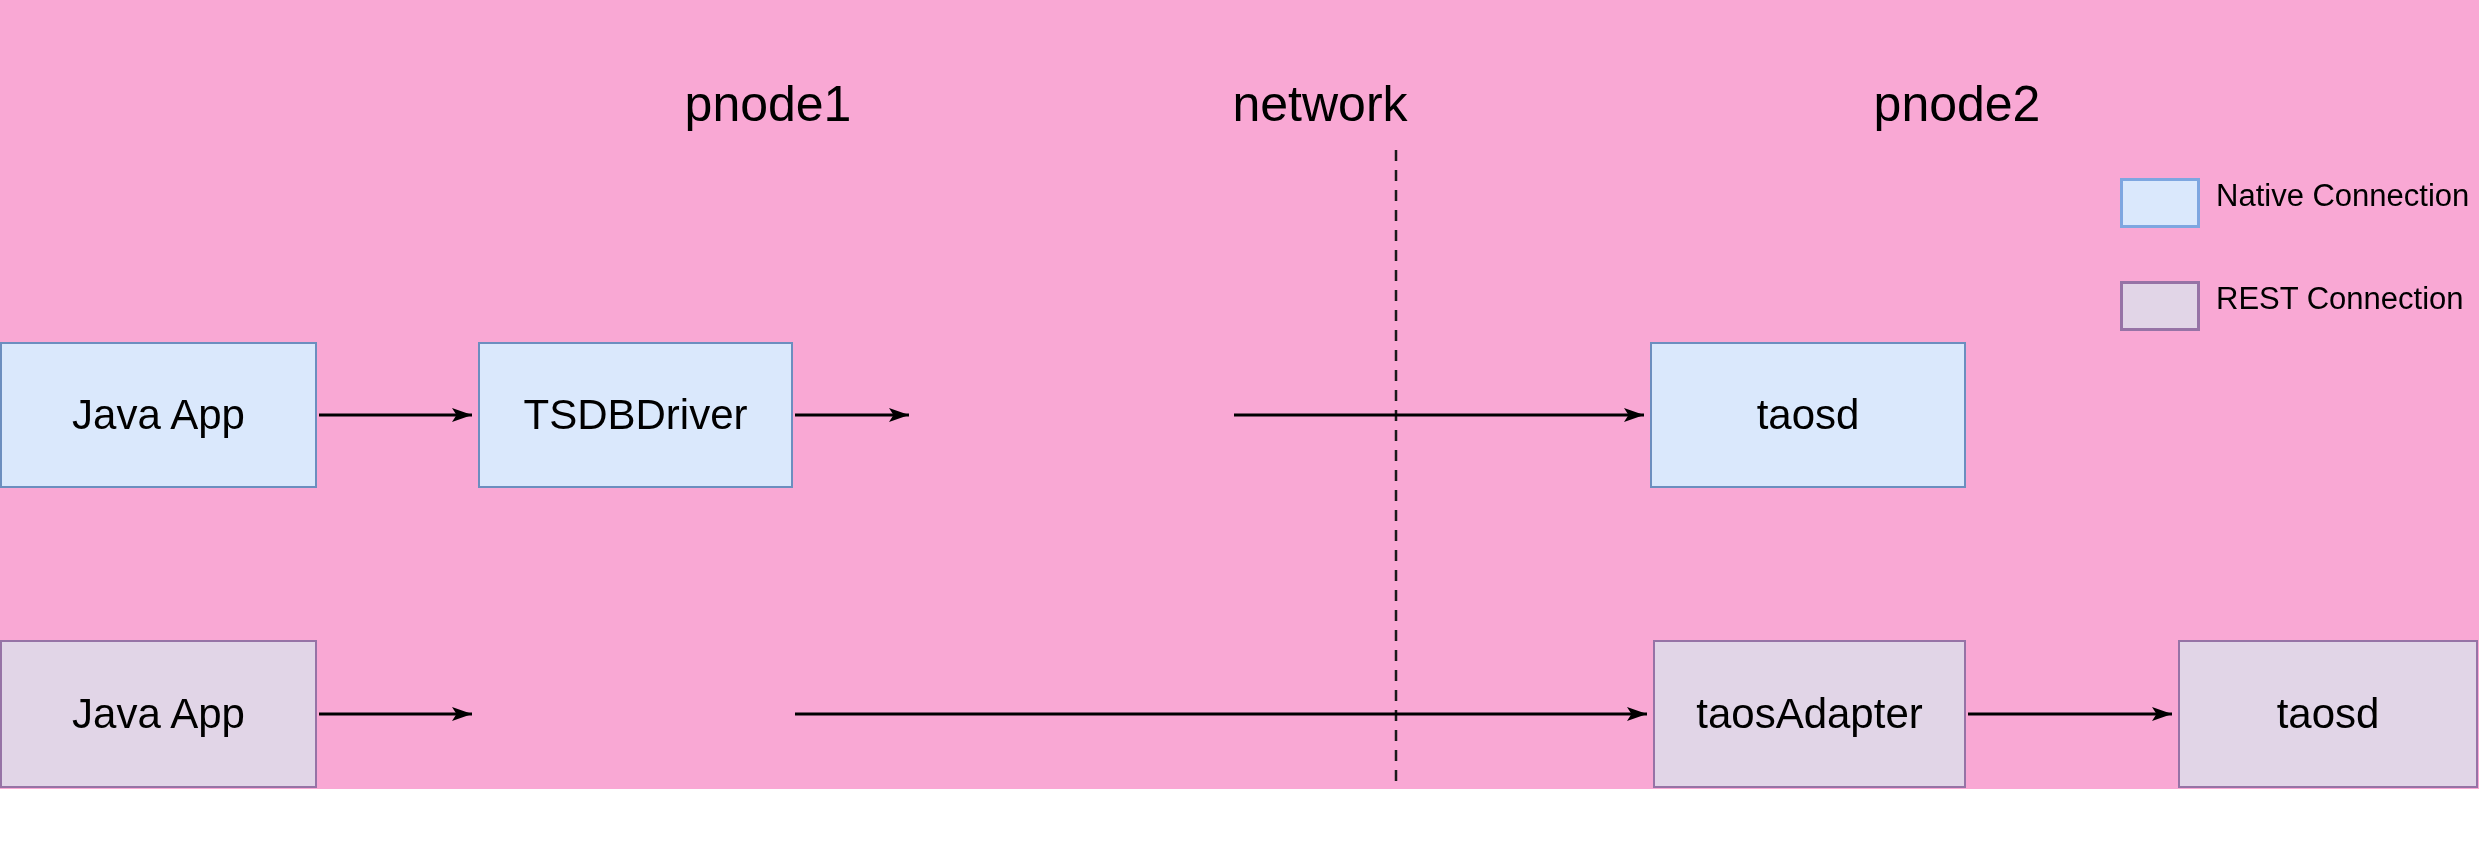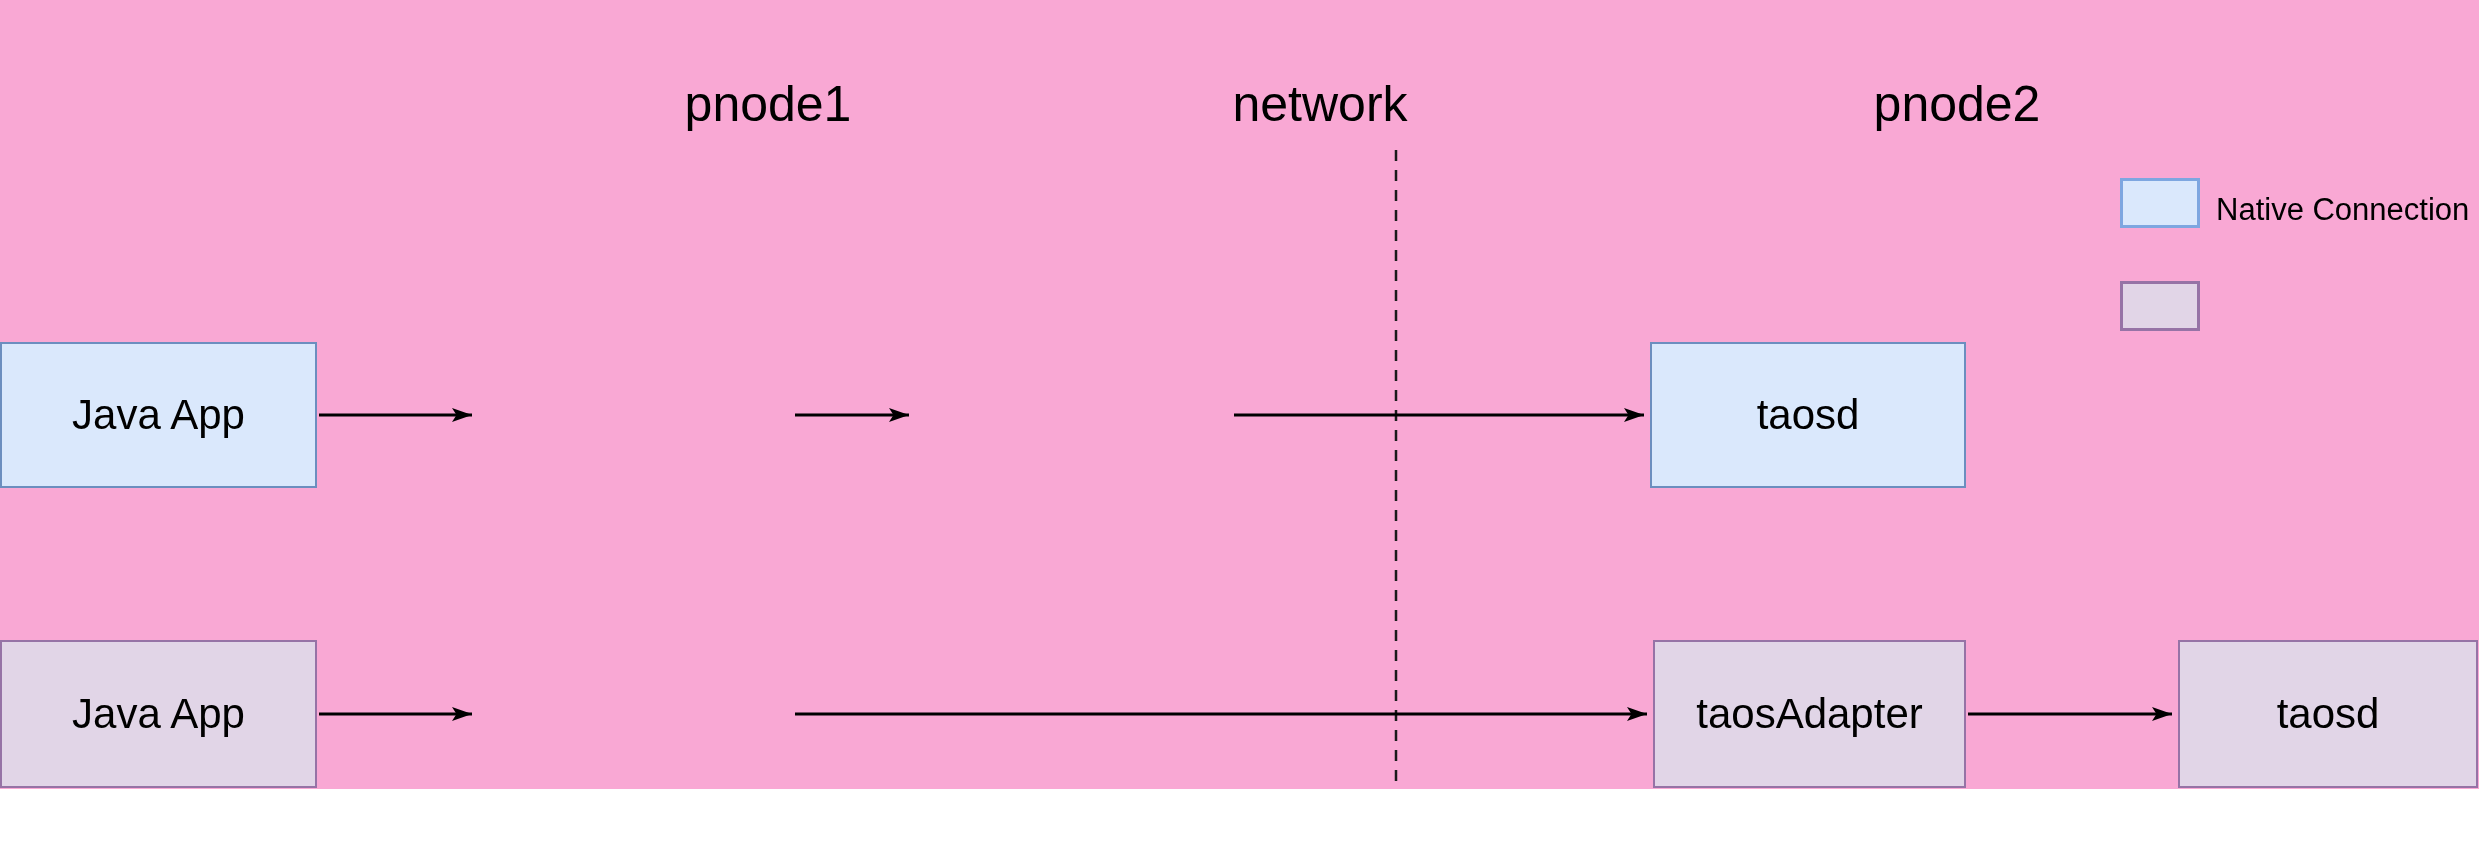--- a/index.html
+++ b/index.html
@@ -35,21 +35,21 @@
   .node.rest   { background: #e1d5e7; border: 2px solid #9673a6; }
   .row1 { top: 342px; height: 146px; }
   .row2 { top: 640px; height: 148px; }
 
   #wires { position: absolute; left: 0; top: 0; width: 2479px; height: 865px; }
 
   .legend-item {
     position: absolute;
     left: 2120px;
     display: flex;
-    align-items: flex-end;
+    align-items: flex-start;
   }
   .legend-swatch {
     width: 80px;
     height: 50px;
     box-sizing: border-box;
     flex: 0 0 auto;
   }
   .legend-swatch.native { background: #dae8fc; border: 3px solid #7ea6e0; }
   .legend-swatch.rest   { background: #e1d5e7; border: 3px solid #9673a6; }
   .legend-label {
@@ -80,27 +80,29 @@
     <line x1="319" y1="714" x2="472" y2="714" stroke="#000000" stroke-width="3" marker-end="url(#arrowhead)"></line>
     <line x1="795" y1="714" x2="1647" y2="714" stroke="#000000" stroke-width="3" marker-end="url(#arrowhead)"></line>
     <line x1="1968" y1="714" x2="2172" y2="714" stroke="#000000" stroke-width="3" marker-end="url(#arrowhead)"></line>
   </svg>
 
   <div class="zone-label" style="left:768px">pnode1</div>
   <div class="zone-label" style="left:1320px">network</div>
   <div class="zone-label" style="left:1957px">pnode2</div>
 
   <div class="node native row1" style="left:0;    width:317px">Java App</div>
+  <div class="node native row1" style="left:478px; width:315px">TSDBDriver</div>
   <div class="node native row1" style="left:1650px; width:316px">taosd</div>
 
   <div class="node rest row2" style="left:0;    width:317px">Java App</div>
   <div class="node rest row2" style="left:1653px; width:313px">taosAdapter</div>
   <div class="node rest row2" style="left:2178px; width:300px">taosd</div>
 
   <div class="legend-item" style="top:178px">
     <div class="legend-swatch native"></div>
     <div class="legend-label">Native Connection</div>
   </div>
   <div class="legend-item" style="top:281px">
     <div class="legend-swatch rest"></div>
+    <div class="legend-label">REST Connection</div>
   </div>
 
 </div>
 
 </body></html>

